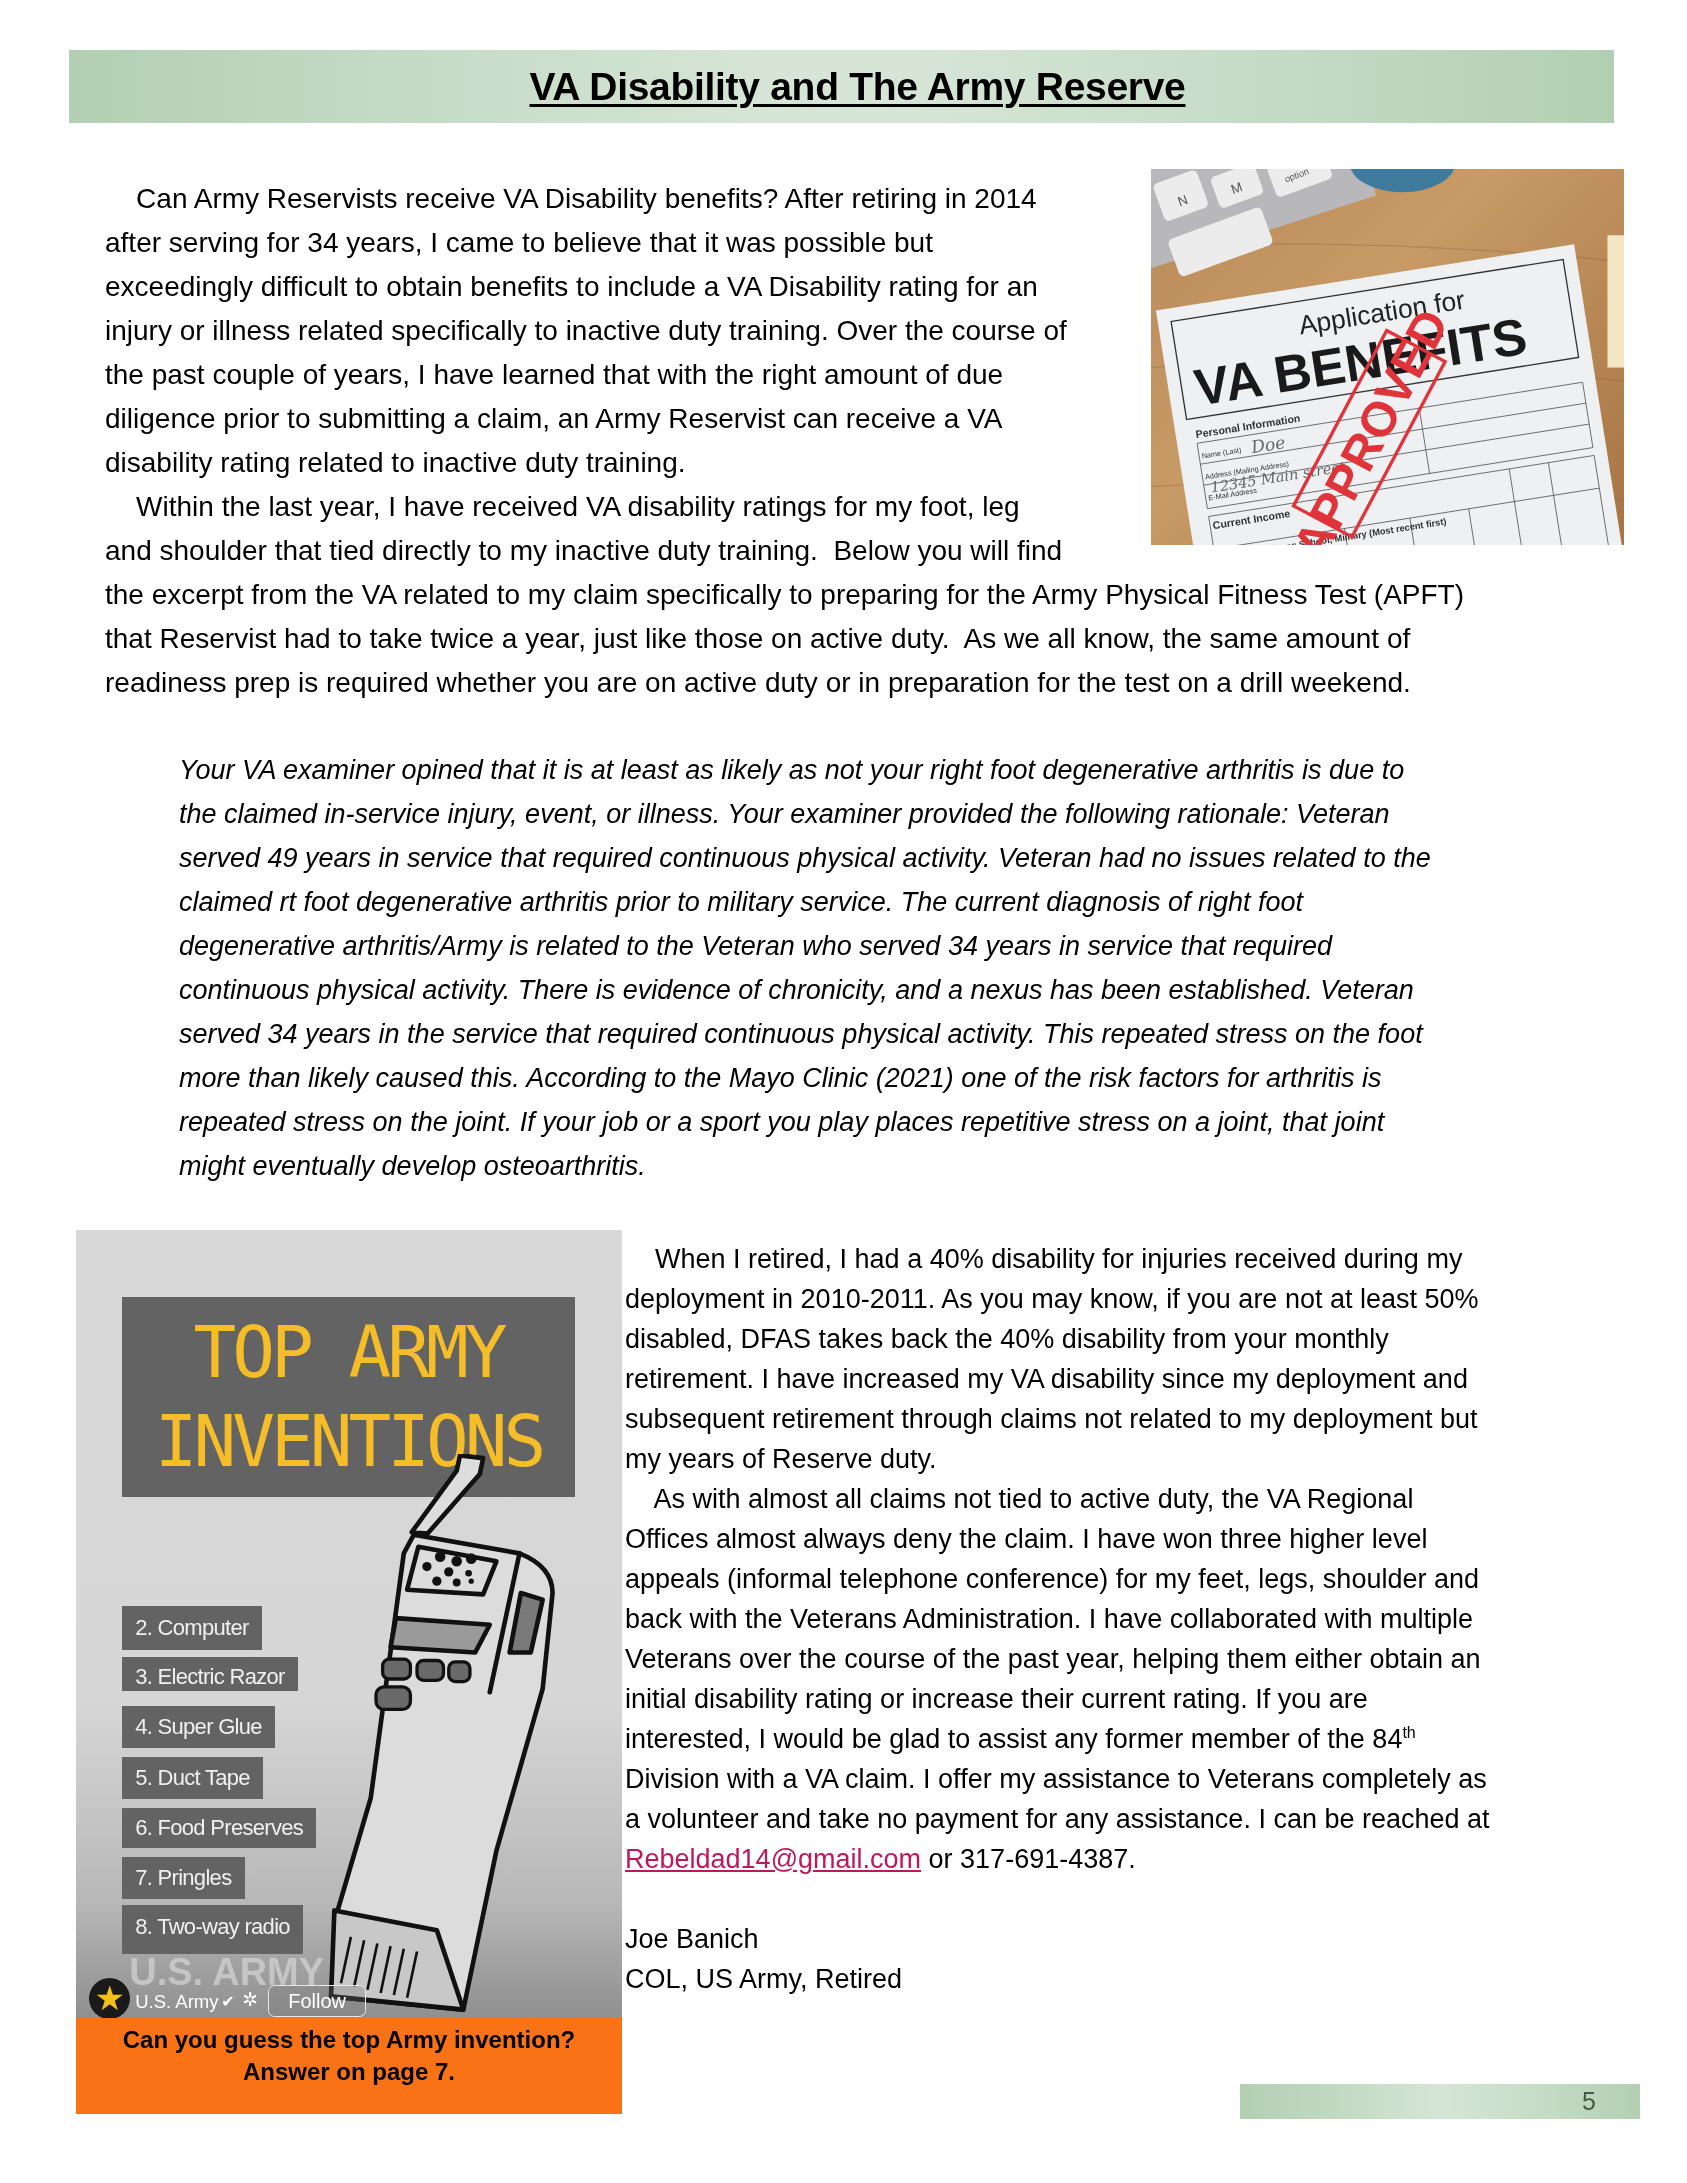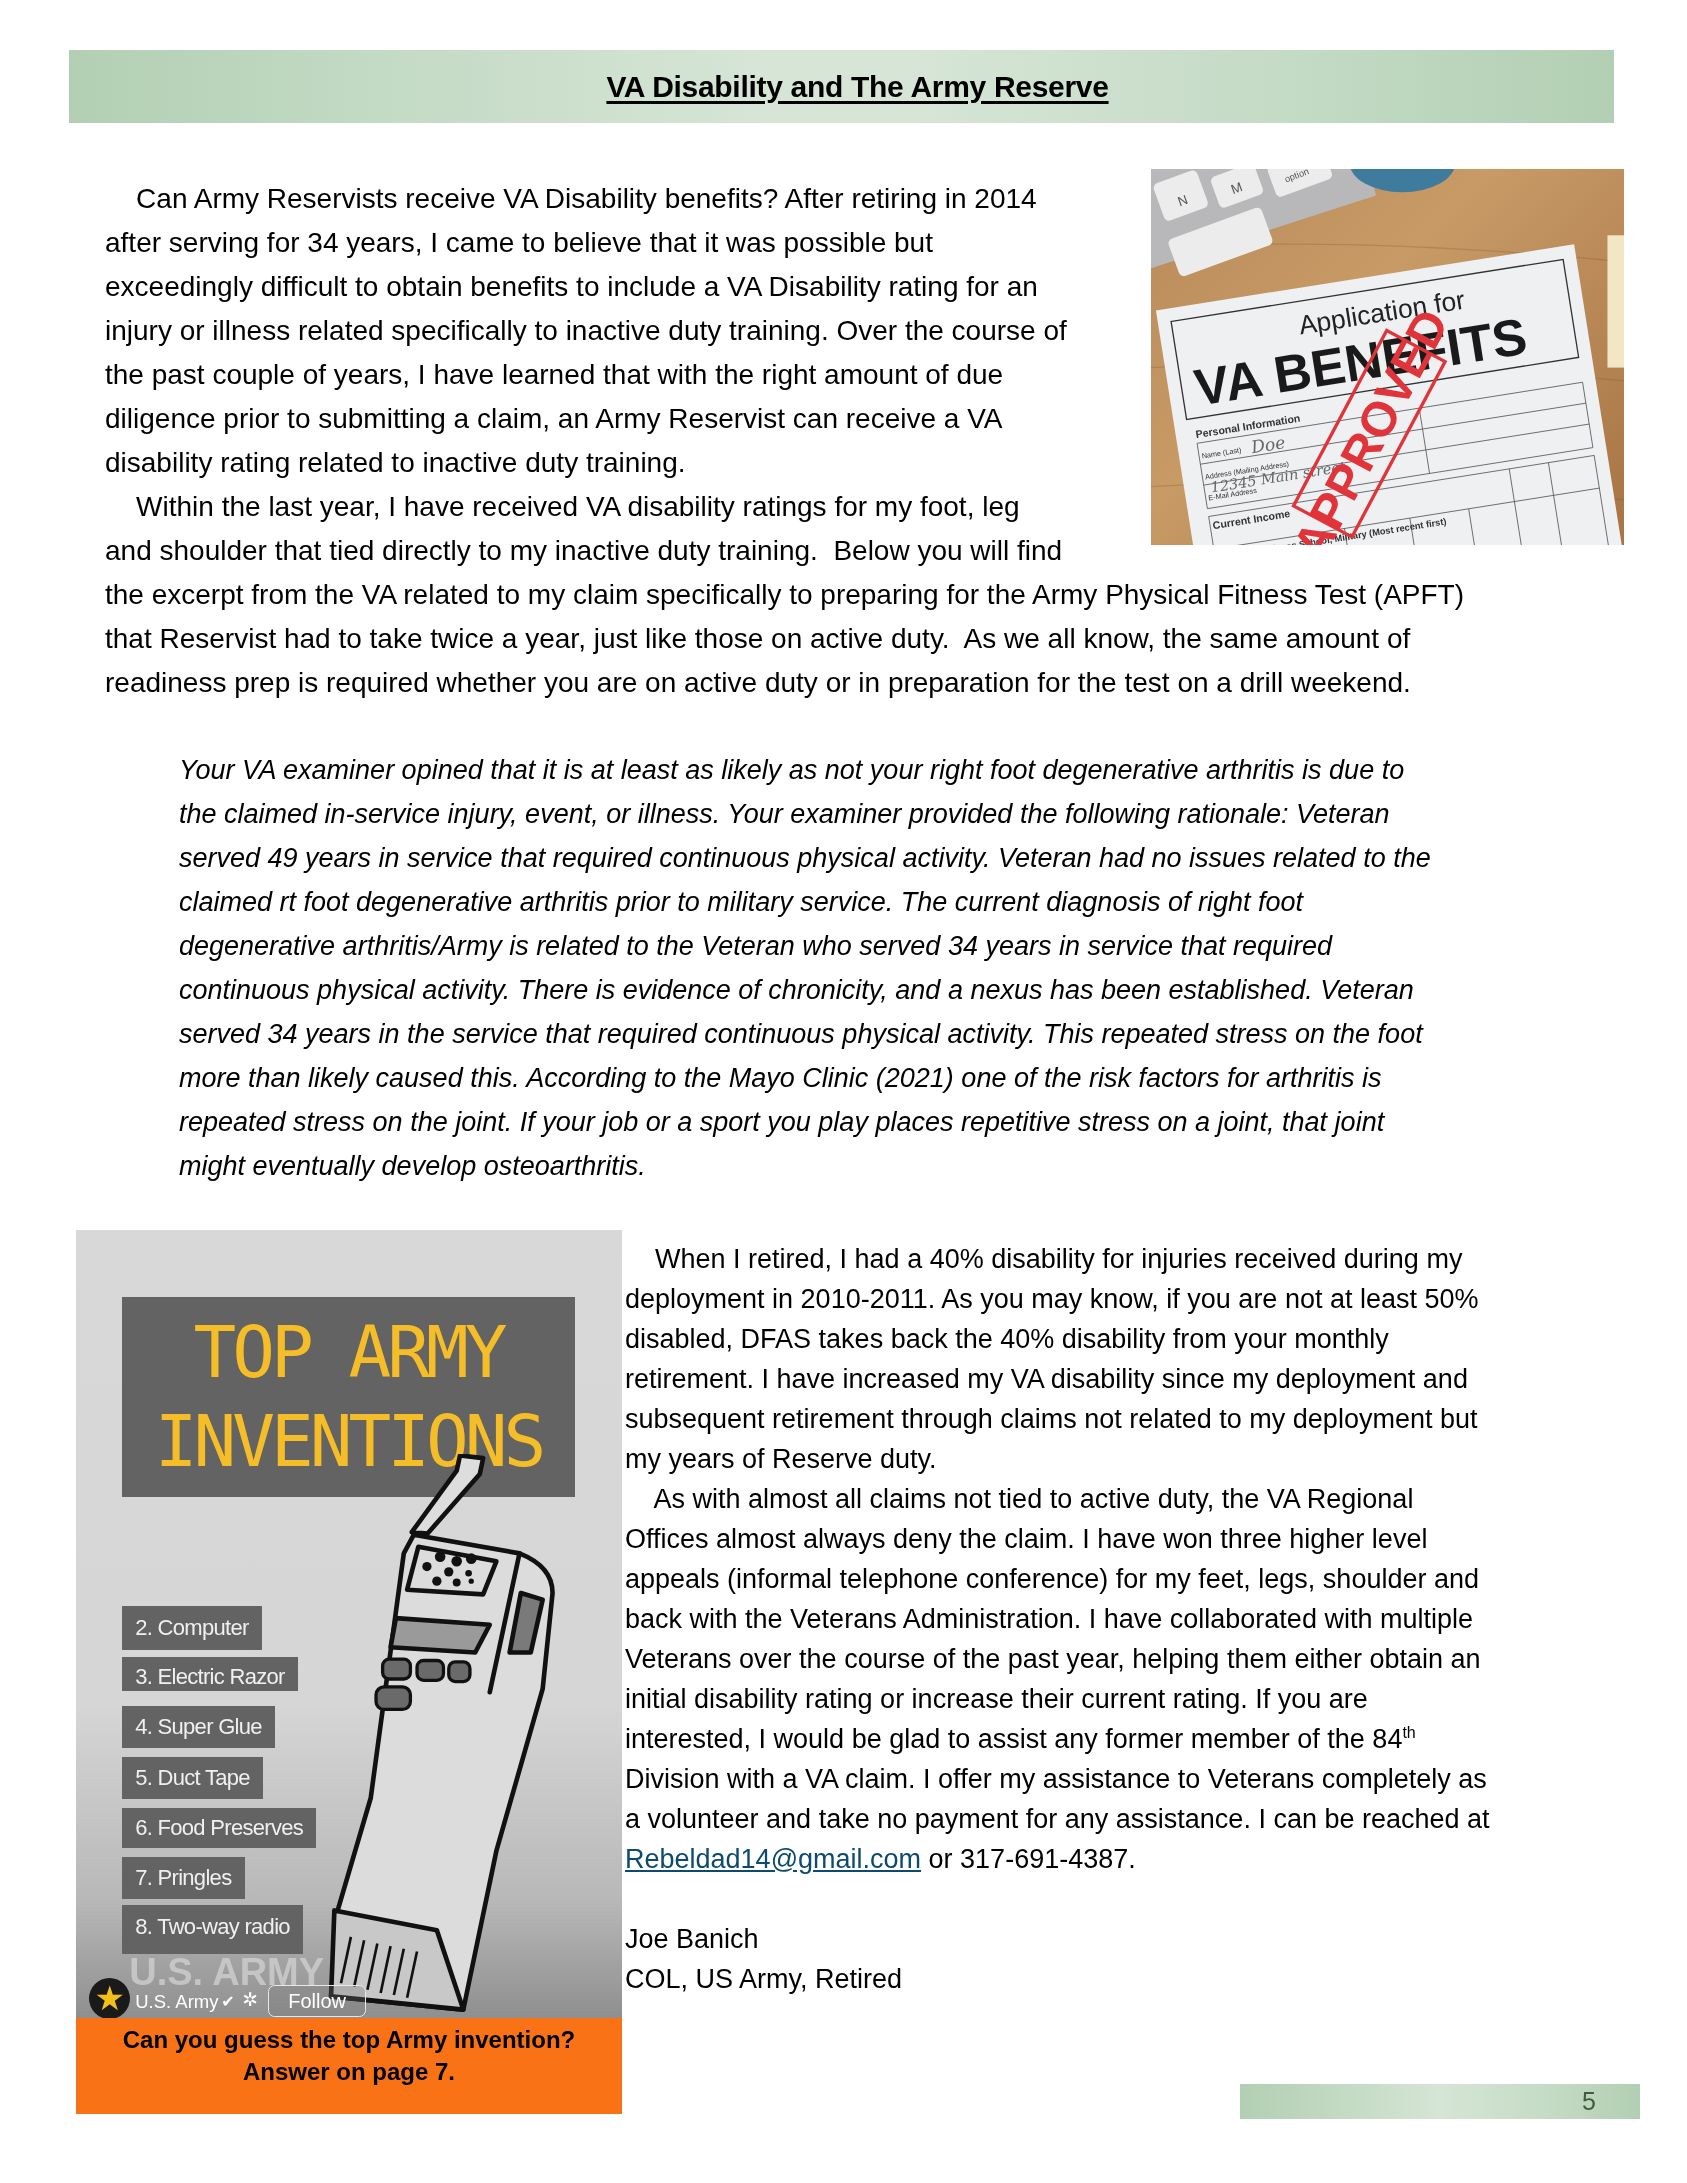--- a/index.html
+++ b/index.html
@@ -1,21 +1,21 @@
 <!DOCTYPE html>
 <html style="font-size:10.6px"><head>
 <meta charset="utf-8">
 <style>
   html, body { margin:0; padding:0; background:#ffffff; }
   body { width:1687px; height:2183px; position:relative; overflow:hidden;
          font-family:"Liberation Sans", "DejaVu Sans", sans-serif; color:#000; }
   .header-band { position:absolute; left:69px; top:50px; width:1545px; height:73px;
     background:linear-gradient(90deg,#b2cfb3 0%,#c3dac4 20%,#d6e5d6 45%,#d6e5d6 55%,#c3dac4 80%,#b2cfb3 100%);
     display:flex; align-items:center; justify-content:center; }
-  .header-title { font-weight:bold; font-size:30px; text-decoration:underline; text-decoration-thickness:2.6px; text-underline-offset:4px; letter-spacing:-0.3px;margin-left:32px; }
+  .header-title { font-weight:bold; font-size:39px; text-decoration:underline; text-decoration-thickness:2.6px; text-underline-offset:4px; letter-spacing:-0.3px;margin-left:32px; }
 
   .para { position:absolute; font-size:28px; line-height:44px; white-space:nowrap; }
   .para .line { display:block; }
   .p1 { left:81px; top:177px;margin-left:24px; }
   .quote { position:absolute; left:179px; top:748px; font-size:27px; line-height:44px; font-style:italic; white-space:nowrap; }
   .quote .line { display:block; }
 
   .va-image { position:absolute; left:1151px; top:169px; width:473px; height:376px; overflow:hidden;
     background:linear-gradient(135deg,#b98a58 0%,#c79a66 40%,#a77444 100%); }
 
@@ -34,21 +34,21 @@
     color:#f3c019; font-size:34px; line-height:40px; text-align:center; }
   .army-name { position:absolute; left:46px; top:40px; color:#fff; font-size:18.5px; white-space:nowrap; }
   .army-check { position:absolute; left:132px; top:41px; color:#fff; font-size:16px; }
   .army-gear { position:absolute; left:153px; top:38px; color:#fff; font-size:18.5px; }
   .follow-btn { position:absolute; left:179px; top:34px; height:30px; padding:0 19px; border:1.3px solid #e8e8e8;
     border-radius:6.6px; color:#fff; font-size:20px; line-height:30px; background:rgba(120,120,120,0.3); }
   .inv-caption { position:absolute; left:0; top:794px; width:546px; text-align:center; font-weight:bold; font-size:24px; line-height:32px; }
 
   .right-col { position:absolute; left:625px; top:1239px; font-size:27px; line-height:40px; white-space:nowrap; }
   .right-col .line { display:block; }
-  .email-link { color:#0c4a6e; text-decoration:underline;margin-top:36px; }
+  .email-link { color:#be185d; text-decoration:underline;margin-top:36px; }
   sup { font-size:16px; line-height:0; }
 
   .page-band { position:absolute; left:1240px; top:2084px; width:400px; height:35px;
     background:linear-gradient(90deg,#b2cfb3 0%,#c6dcc6 30%,#d6e5d6 50%,#c6dcc6 75%,#b2cfb3 100%); }
   .page-num { position:absolute; right:44px; top:0; font-size:25px; line-height:35px; color:#3d5c40; }
 </style>
 </head>
 <body>
 
 <div class="header-band">

